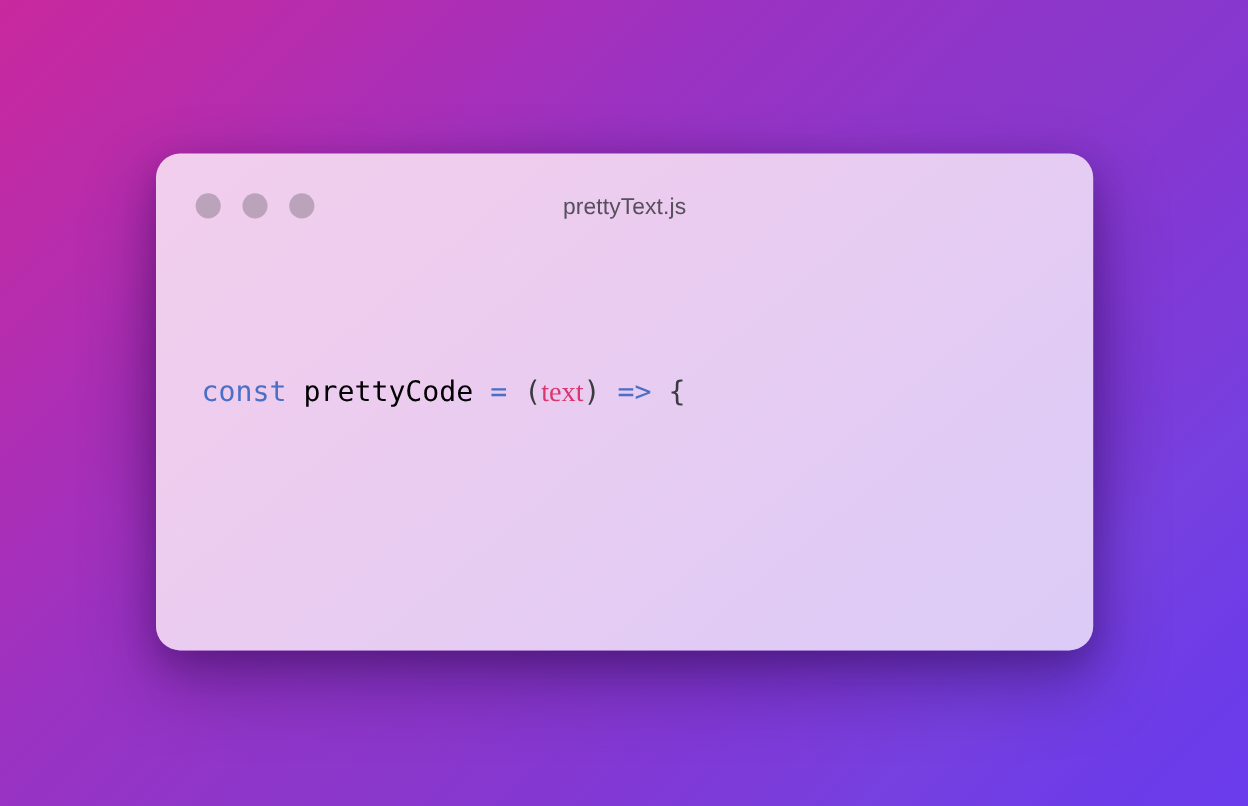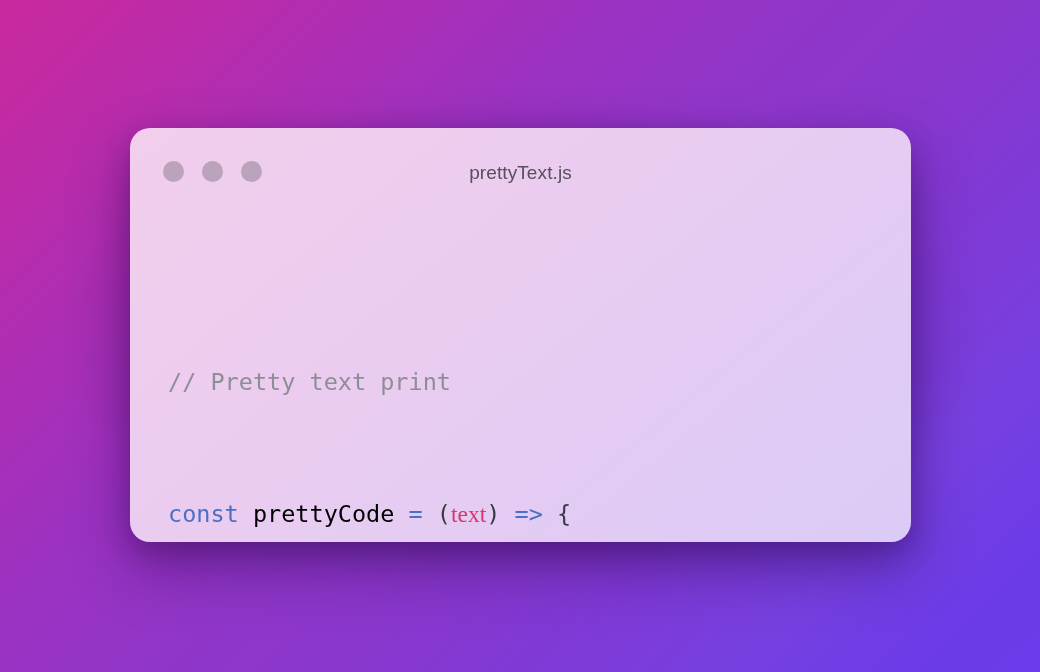--- a/index.html
+++ b/index.html
@@ -126,19 +126,18 @@
       <span class="dot" style="background: rgb(188, 163, 188);"></span>
       <span class="dot" style="background: rgb(188, 163, 188);"></span>
       <span class="dot" style="background: rgb(188, 163, 188);"></span>
     </div>
 
     <div id="window-title">prettyText.js</div>
 
   </div>
 
   <div id="code-area">
-    <div class="code-line" id="line-1"><span class="tok-comment">// Pretty text print</span></div>
     <div class="code-line"><span class="tok-keyword">const</span><span class="tok-plain"> </span><span class="tok-function">prettyCode</span><span class="tok-plain"> </span><span class="tok-operator">=</span><span class="tok-plain"> </span><span class="tok-punct">(</span><span class="tok-param">text</span><span class="tok-punct">)</span><span class="tok-plain"> </span><span class="tok-operator">=&gt;</span><span class="tok-plain"> </span><span class="tok-punct">{</span></div>
     
     
   </div>
 
 </div>
 
 </body></html>

